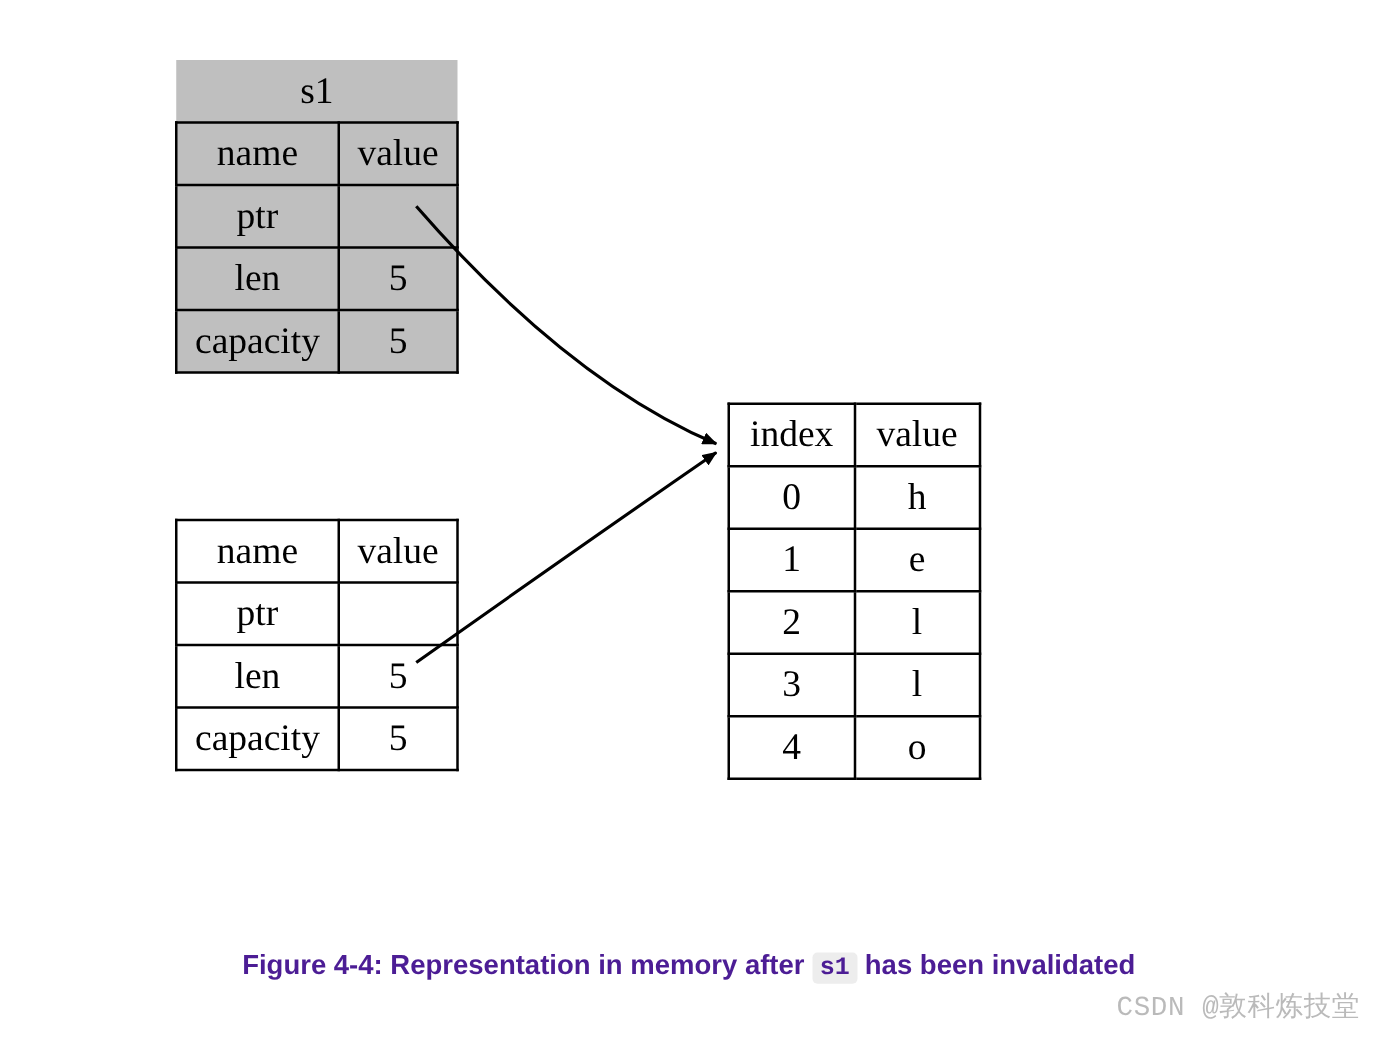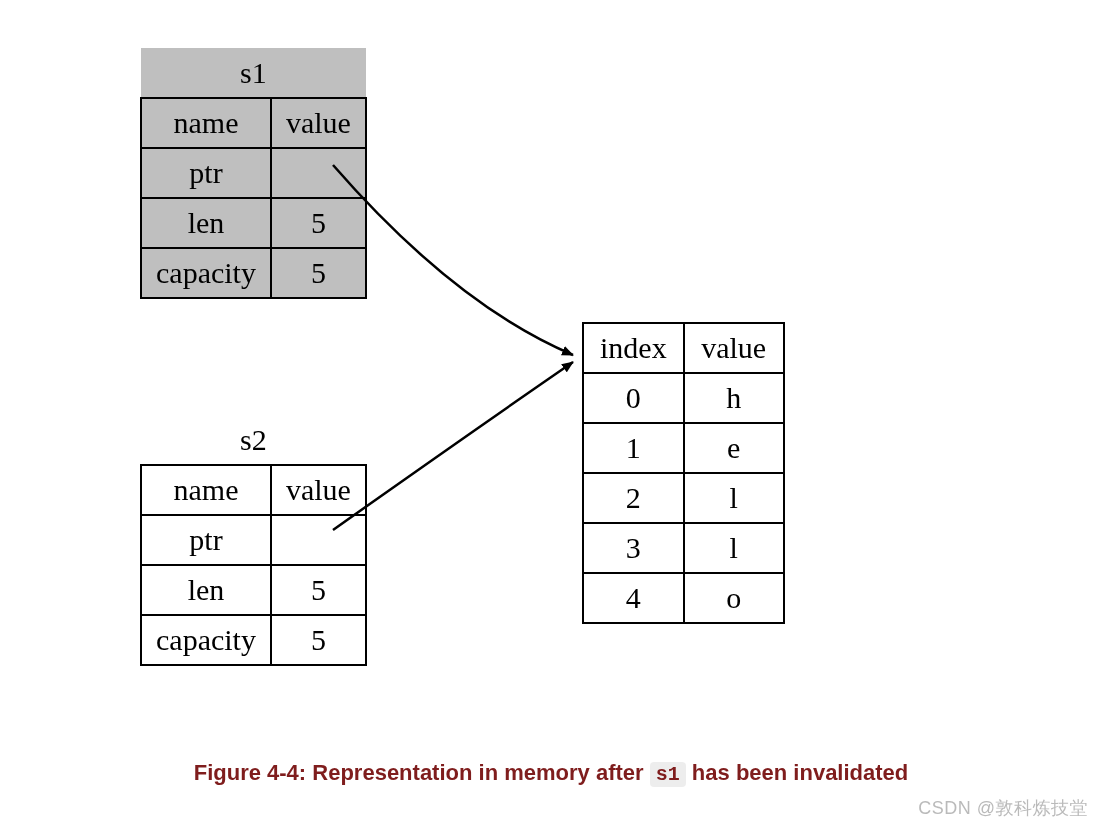--- a/index.html
+++ b/index.html
@@ -58,36 +58,36 @@
       pointer-events: none;
     }
     .caption {
       position: absolute;
       left: 0; right: 0;
       bottom: 44px;
       text-align: center;
       font-family: "Segoe UI", "Helvetica Neue", Arial, sans-serif;
       font-size: 22px;
       font-weight: 600;
-      color: #7f1d1d;
+      color: #4c1d95;
     }
     .caption .code {
       font-family: "Courier New", monospace;
       background: #ededed;
       border-radius: 4px;
       padding: 1px 6px;
       font-weight: 600;
       font-size: 20px;
     }
     .watermark {
       position: absolute;
       right: 14px;
       bottom: 10px;
-      font-family: Liberation Sans, sans-serif;
-      font-size: 18px;
+      font-family: Liberation Mono, monospace;
+      font-size: 22px;
       color: rgba(130,130,130,0.55);
       letter-spacing: 0.5px;
     }
     .col-name { width: 120px; }
     .col-val  { width: 90px; }
     .heap-col-idx { width: 100px; }
     .heap-col-val { width: 100px; }
   </style>
 </head>
 <body>
@@ -113,23 +113,20 @@
     </tr>
     <tr>
       <td>capacity</td>
       <td>5</td>
     </tr>
   </tbody>
     </table>
 
   <table class="struct-table s2" style="left:140px; top:415px;">
     <tbody>
-        <tr>
-          <td colspan="2" class="struct-title" style="border:none;">s2</td>
-        </tr>
     <tr>
       <th class="col-name">name</th>
       <th class="col-val">value</th>
     </tr>
     <tr>
       <td>ptr</td>
       <td></td>
     </tr>
     <tr>
       <td>len</td>

